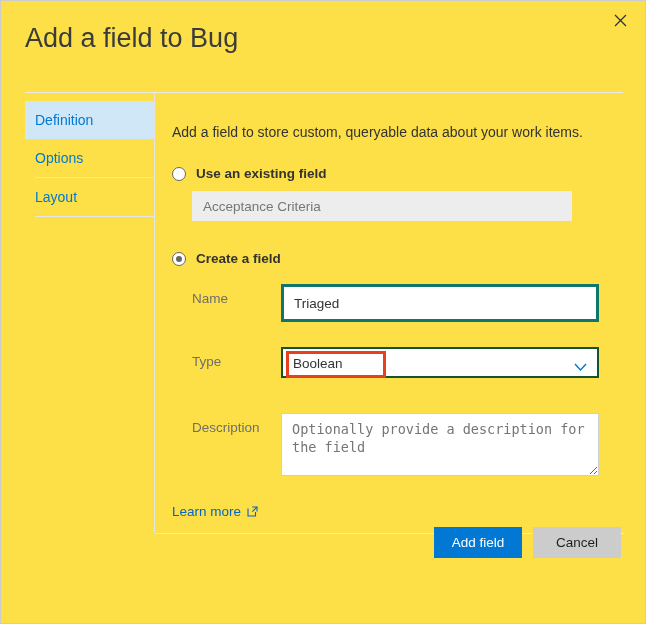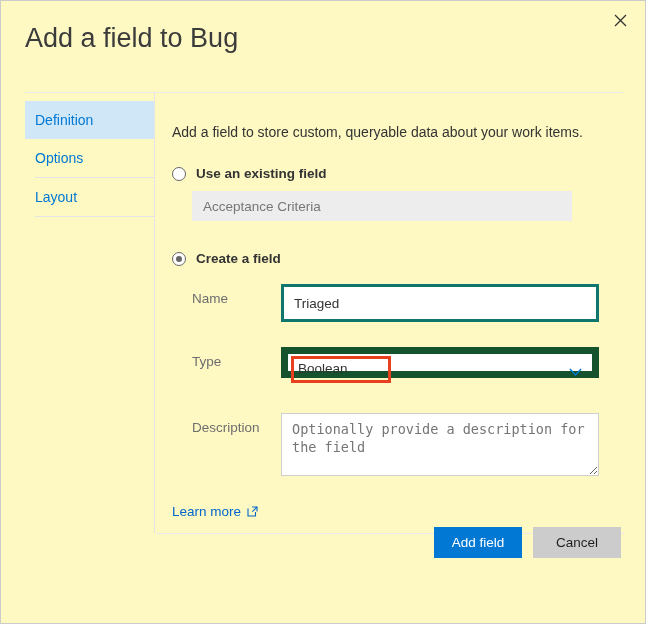--- a/index.html
+++ b/index.html
@@ -14,21 +14,21 @@
     color: #333333;
     -webkit-font-smoothing: antialiased;
   }
 
   .dialog {
     position: relative;
     width: 646px;
     height: 624px;
     box-sizing: border-box;
     border: 1px solid #cccccc;
-    background: #fef9c3;
+    background: #fde047;
     overflow: hidden;
   }
 
   
   .close-btn {
     position: absolute;
     top: 4px;
     right: 10px;
     width: 30px;
     height: 30px;
@@ -180,21 +180,21 @@
     padding-left: 10px;
     font-size: 13.5px;
     color: #333333;
   }
 
   .dropdown {
     position: relative;
     width: 318px;
     height: 31px;
     box-sizing: border-box;
-    border: 7px solid #14532d;
+    border: 2px solid #14532d;
     background: #ffffff;
   }
   .dropdown-value {
     position: absolute;
     left: 10px;
     top: 0;
     line-height: 29px;
     font-size: 13.5px;
     color: #333333;
   }

